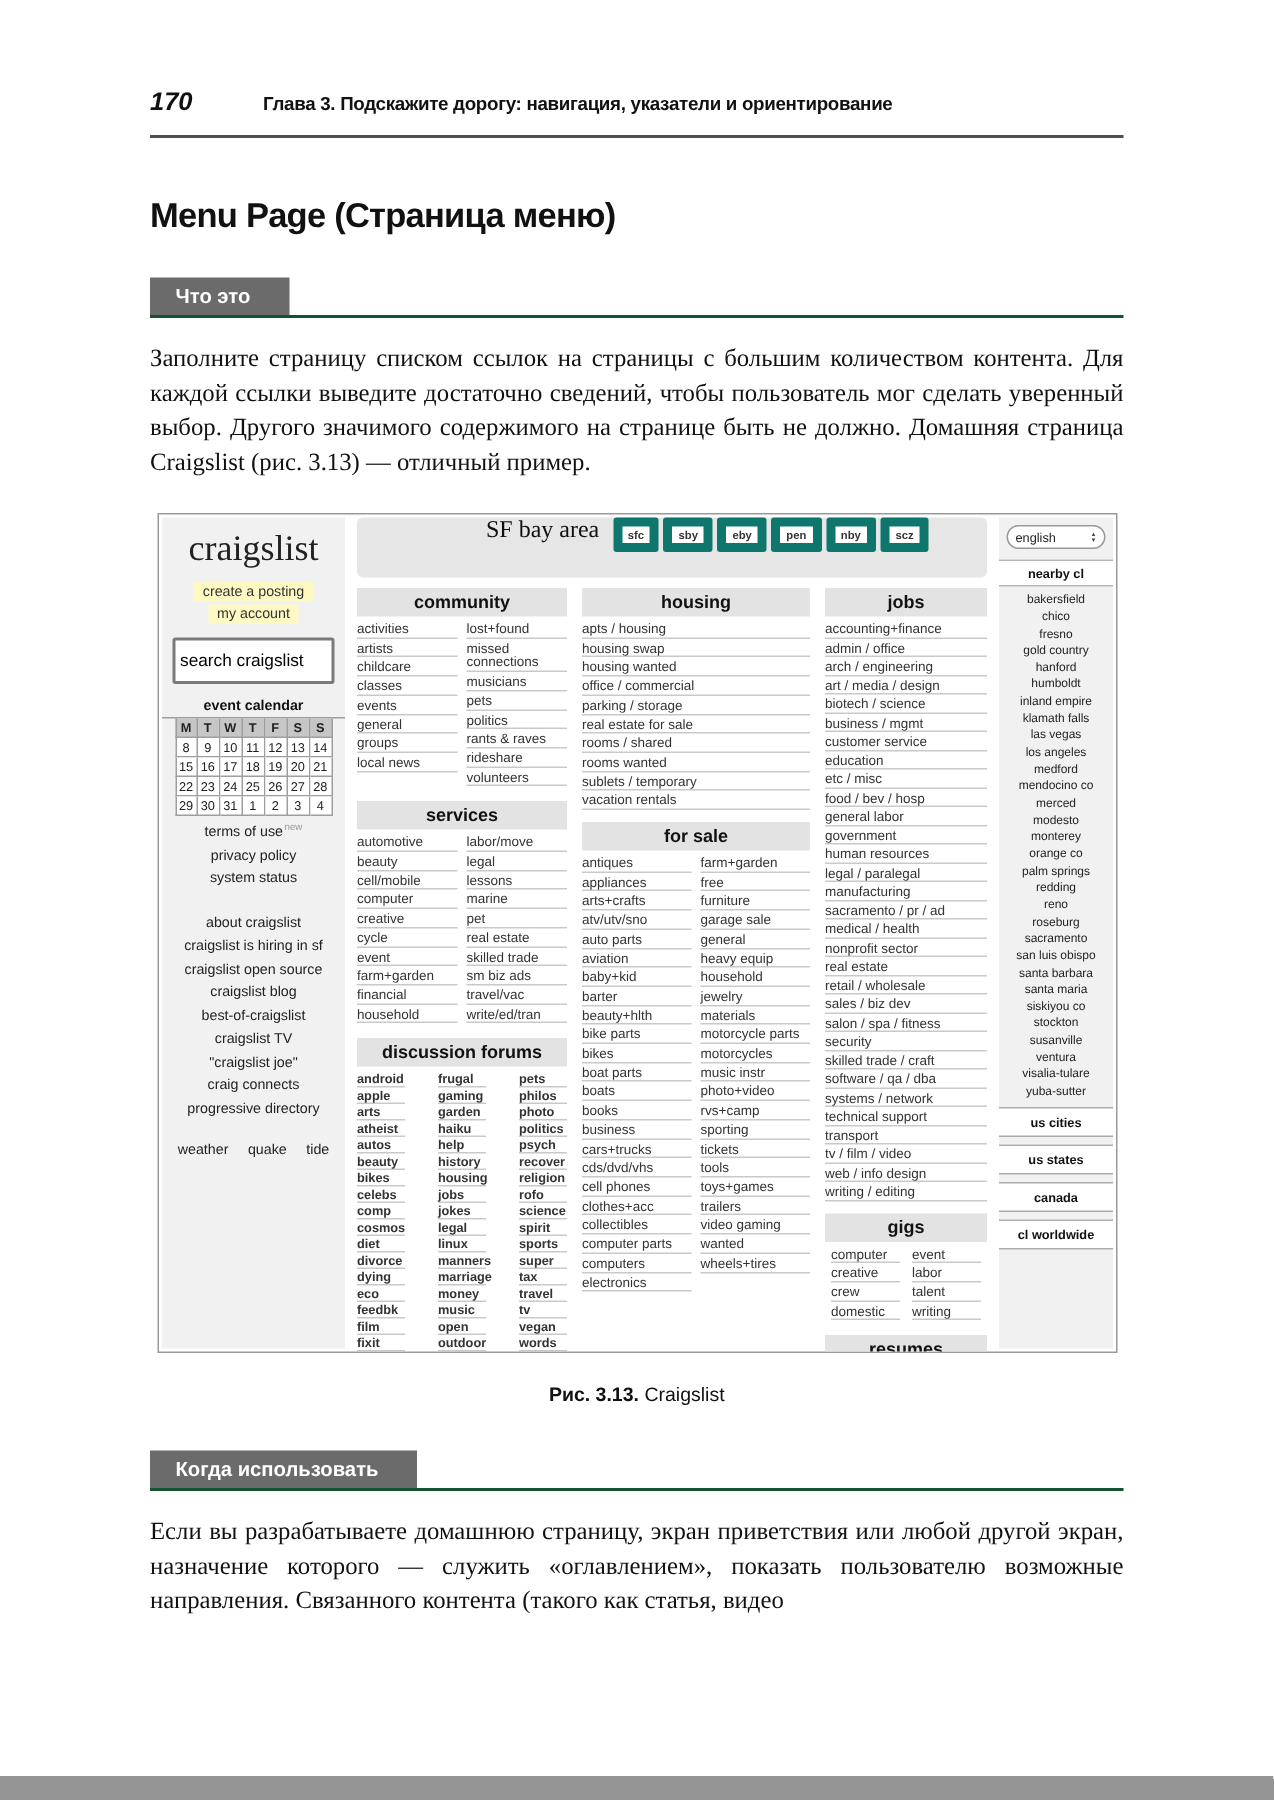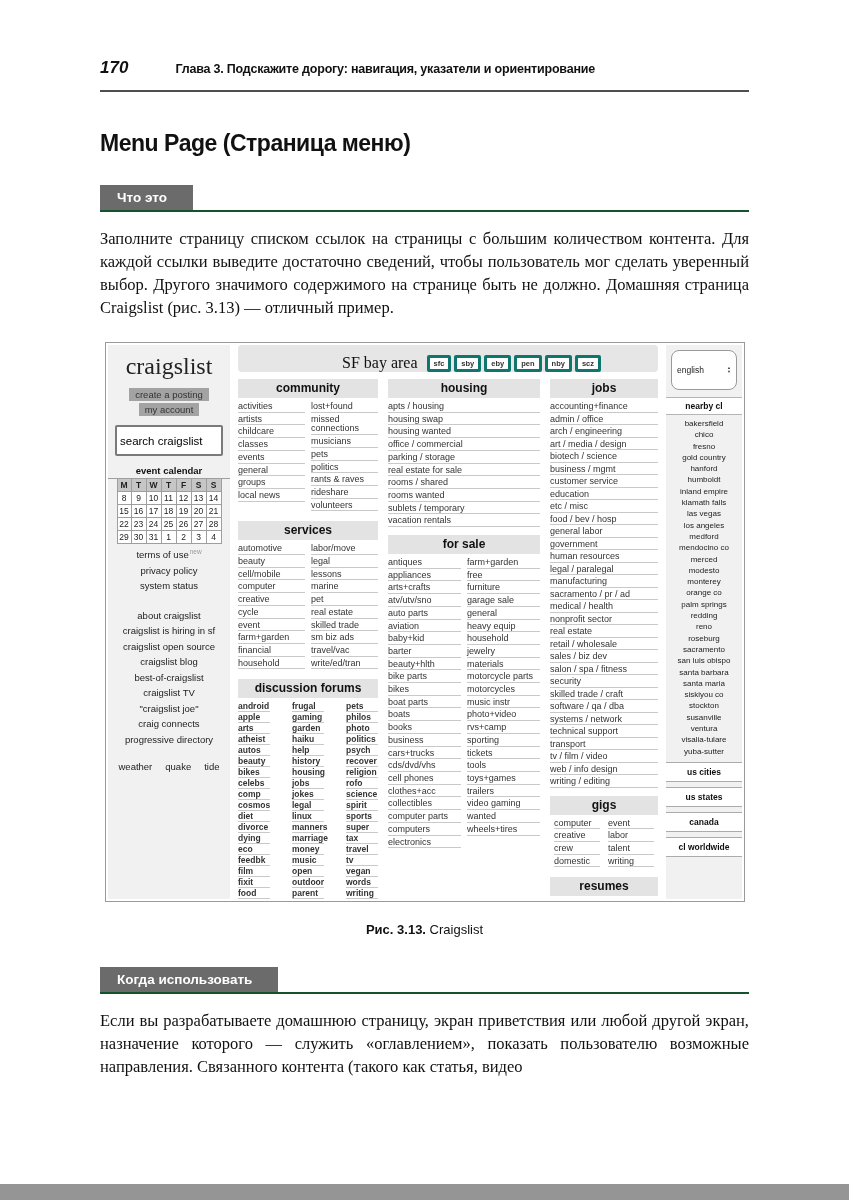--- a/index.html
+++ b/index.html
@@ -23,62 +23,62 @@
   .badge-row-2{margin-top:30px;}
 
   .body-text{font-size:16.5px;line-height:23px;text-align:justify;margin:15px 0 0 0;}
 
   
   .shot{margin:23px 0 0 5px;width:640px;height:560px;border:1px solid #9a9a9a;background:#fff;
     display:flex;padding:2px;box-sizing:border-box;overflow:hidden;
     font-family:"Liberation Sans",sans-serif;}
   .cl-side{width:122px;background:#f1f1f1;flex:none;padding-top:8px;box-sizing:border-box;}
   .cl-logo{font-family:"Liberation Serif",serif;font-size:24px;text-align:center;color:#222;margin-bottom:8px;}
-  .chip{background:#a3a3a3;font-size:9.5px;color:#333;padding:1px 6px;margin:2px auto;display:table;}
+  .chip{background:#fef9c3;font-size:9.5px;color:#333;padding:1px 6px;margin:2px auto;display:table;}
   .cl-search{width:108px;height:31px;border:2px solid #7a7a7a;border-radius:2px;font-size:11.5px;
     padding:0 3px;display:block;margin:9px auto 9px;font-family:"Liberation Sans",sans-serif;background:#fff;box-sizing:border-box;}
   .cal-title{font-weight:bold;font-size:9.5px;text-align:center;margin-bottom:2px;}
   .cal-grid{display:grid;grid-template-columns:repeat(7,15px);justify-content:center;}
   .cal-grid.head{border-top:1px solid #9e9e9e;}
   .cal-cell{border-right:1px solid #9e9e9e;border-bottom:1px solid #9e9e9e;background:#fff;
     font-size:8.5px;text-align:center;height:12px;line-height:12px;color:#222;}
   .cal-grid .cal-cell:nth-child(7n+1){border-left:1px solid #9e9e9e;}
   .cal-head-cell{background:#c6c6c6;font-weight:bold;}
   .side-links{margin-top:14px;}
   .side-link{font-size:9.5px;line-height:15.5px;text-align:center;color:#222;}
   .sup-new{font-size:6.5px;color:#999;margin-left:1px;}
   .side-gap{height:14px;}
   .util-row{display:flex;justify-content:center;gap:13px;margin-top:14px;}
   .util-row .side-link{line-height:12px;}
 
   .cl-main{flex:1;padding:0 6px;box-sizing:border-box;}
-  .cl-topbar{background:#e6e6e6;border-radius:4px;height:27px;display:flex;align-items:flex-end;
+  .cl-topbar{background:#e6e6e6;border-radius:4px;height:40px;display:flex;align-items:flex-start;
     justify-content:center;gap:9px;margin:0 2px 7px 2px;padding-left:47px;}
   .cl-area{font-family:"Liberation Serif",serif;font-size:16px;color:#111;}
   .cl-shortcuts{display:flex;gap:3px;}
-  .shortcut-btn{background:#fff;border:3px solid #0f766e;border-radius:2px;font-size:7.5px;font-weight:bold;
+  .shortcut-btn{background:#fff;border:6px solid #0f766e;border-radius:2px;font-size:7.5px;font-weight:bold;
     padding:1px 4px;color:#333;}
   .cl-cols{display:flex;gap:10px;padding:0 2px;}
   .col-community{width:140px;flex:none;}
   .col-housing{width:152px;flex:none;}
   .col-jobs{flex:1;}
   .sec{margin-bottom:8px;}
   .sec-head{background:#e3e3e3;font-weight:bold;font-size:12px;text-align:center;padding:2px 0 3px;margin-bottom:4px;color:#111;}
   .two-col{display:flex;gap:6px;}
   .sub{flex:1;min-width:0;}
   .three-col{display:flex;gap:22px;font-weight:bold;}
   .cl-link{font-size:9px;line-height:9.7px;color:#333;border-bottom:1px solid #c9c9c9;margin-bottom:2px;}
   .forum-link{font-size:8.5px;line-height:8.5px;margin-bottom:1.5px;}
   .col-jobs .jobs-list .cl-link{line-height:9.5px;}
   .gig-cols{display:flex;gap:8px;padding:0 4px;}
   .gig-cols .sub{flex:1;}
 
   .cl-right{width:76px;background:#f1f1f1;flex:none;display:flex;flex-direction:column;box-sizing:border-box;}
   .lang-select{background:#fff;border:1px solid #999;border-radius:8px;font-size:8.5px;color:#222;
-    display:flex;align-items:center;justify-content:space-between;padding:14px 5px;margin:5px 5px 7px;}
+    display:flex;align-items:center;justify-content:space-between;padding:2px 5px;margin:5px 5px 7px;}
   .lang-arrows{display:flex;flex-direction:column;font-size:4px;line-height:4px;color:#444;}
   .nearby-head{background:#fff;border-top:1px solid #b5b5b5;border-bottom:1px solid #b5b5b5;
     font-weight:bold;font-size:8.5px;text-align:center;padding:3px 0;color:#111;}
   .city-list{margin-top:3px;}
   .city{font-size:8px;line-height:11.3px;text-align:center;color:#222;}
   .right-btn{background:#fff;border-top:1px solid #ababab;border-bottom:1px solid #ababab;
     font-weight:bold;font-size:8.5px;text-align:center;padding:4px 0;margin-top:5px;color:#111;}
 
   
   .fig-caption{text-align:center;margin-top:20px;font-family:"Liberation Sans",sans-serif;font-size:13px;}

